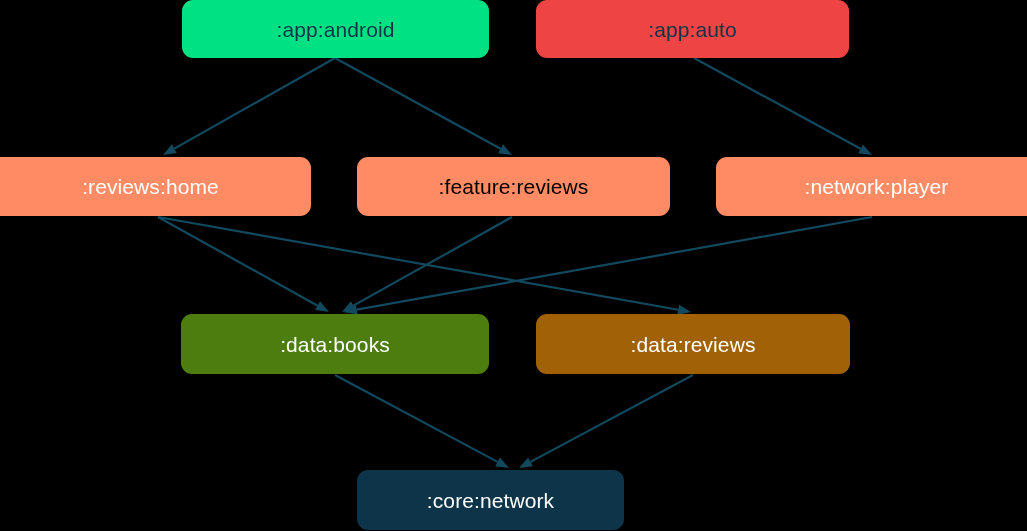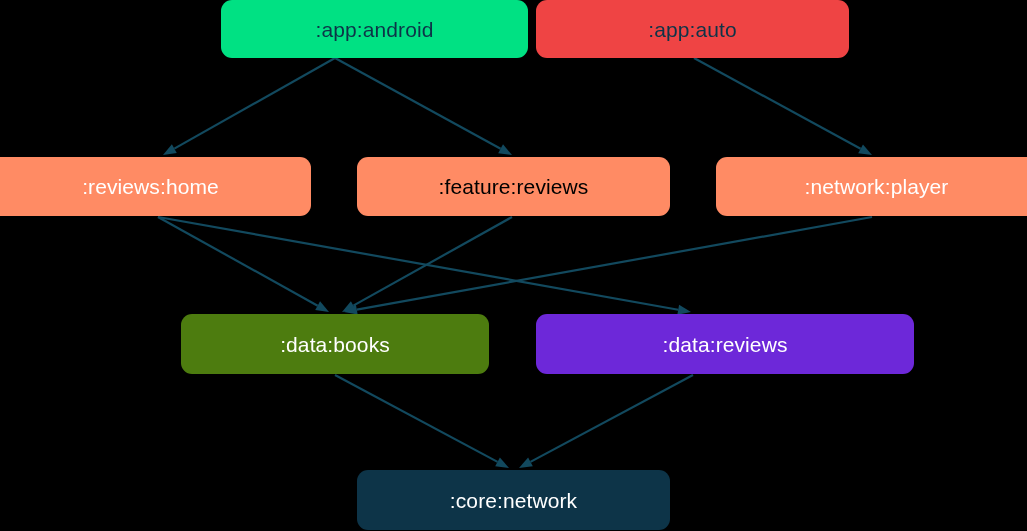--- a/index.html
+++ b/index.html
@@ -78,39 +78,39 @@
         <line x1="335" y1="375" x2="497.53488830725286" y2="461.87209547456615" stroke="#12495E" stroke-width="2.2"></line>
         <polygon points="509,468 495.1780019513168,466.28175381793045 499.8917746631889,457.46243713120185" fill="#12495E"></polygon>
       </g>
       <g>
         <line x1="693" y1="375" x2="530.4651116927472" y2="461.87209547456615" stroke="#12495E" stroke-width="2.2"></line>
         <polygon points="519,468 528.1082253368111,457.46243713120185 532.8219980486833,466.28175381793045" fill="#12495E"></polygon>
       </g>
     </svg>
 
   <div id="node-layer">
-      <div class="node" style="left: 182px; top: 0px; width: 307px; height: 58px; background: rgb(0, 225, 131); color: rgb(13, 52, 72); font-size: 21px; margin-left: 39px;">
+      <div class="node" style="left: 182px; top: 0px; width: 307px; height: 58px; background: rgb(0, 225, 131); color: rgb(13, 52, 72); font-size: 21px;">
         <span class="node-label">:app:android</span>
       </div>
       <div class="node" style="left: 536px; top: 0px; width: 313px; height: 58px; background: #ef4444; color: rgb(13, 52, 72); font-size: 21px;">
         <span class="node-label">:app:auto</span>
       </div>
       <div class="node" style="left: -10px; top: 157px; width: 321px; height: 59px; background: rgb(255, 139, 100); color: rgb(255, 255, 255); font-size: 21px;">
         <span class="node-label">:reviews:home</span>
       </div>
       <div class="node" style="left: 357px; top: 157px; width: 313px; height: 59px; background: rgb(255, 139, 100); color: #000000; font-size: 21px;">
         <span class="node-label">:feature:reviews</span>
       </div>
       <div class="node" style="left: 716px; top: 157px; width: 321px; height: 59px; background: rgb(255, 139, 100); color: rgb(255, 255, 255); font-size: 21px;">
         <span class="node-label">:network:player</span>
       </div>
       <div class="node" style="left: 181px; top: 314px; width: 308px; height: 60px; background: #4d7c0f; color: rgb(255, 255, 255); font-size: 21px;">
         <span class="node-label">:data:books</span>
       </div>
-      <div class="node" style="left: 536px; top: 314px; width: 378px; height: 60px; background: #6d28d9; color: rgb(255, 255, 255); font-size: 21px;">
+      <div class="node" style="left: 536px; top: 314px; width: 314px; height: 60px; background: #a16207; color: rgb(255, 255, 255); font-size: 21px;">
         <span class="node-label">:data:reviews</span>
       </div>
-      <div class="node" style="left: 357px; top: 470px; width: 313px; height: 60px; background: rgb(13, 52, 72); color: rgb(255, 255, 255); font-size: 21px;">
+      <div class="node" style="left: 357px; top: 470px; width: 267px; height: 60px; background: rgb(13, 52, 72); color: rgb(255, 255, 255); font-size: 21px;">
         <span class="node-label">:core:network</span>
       </div>
     </div>
 
 </div>
 
 </body></html>

